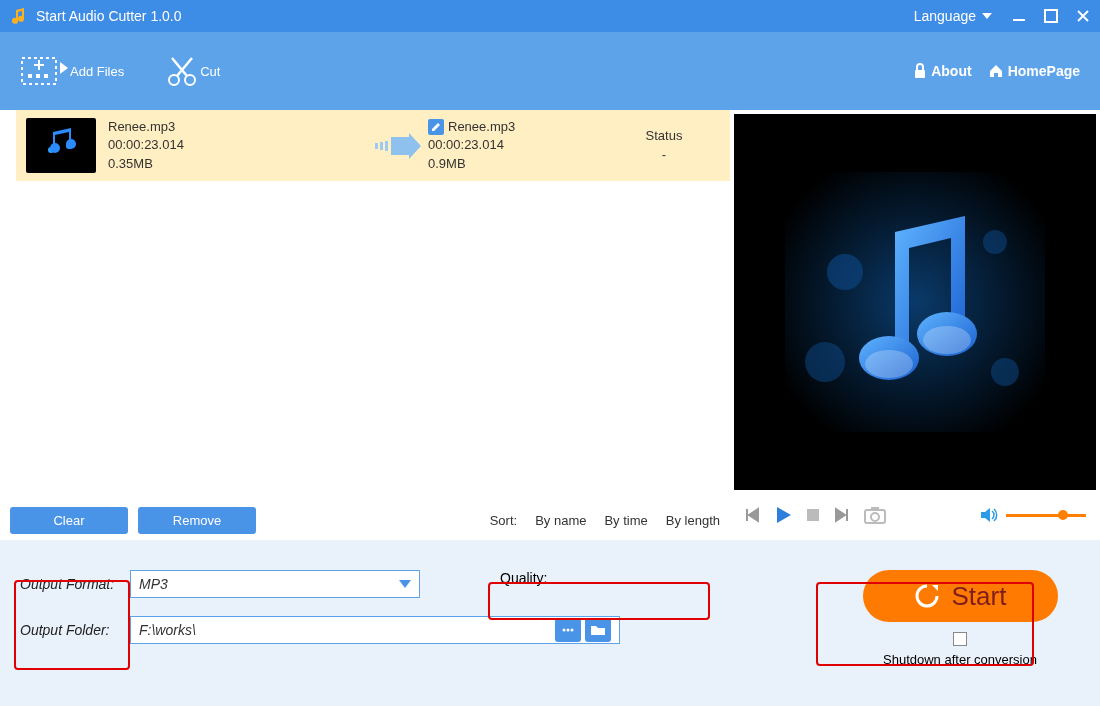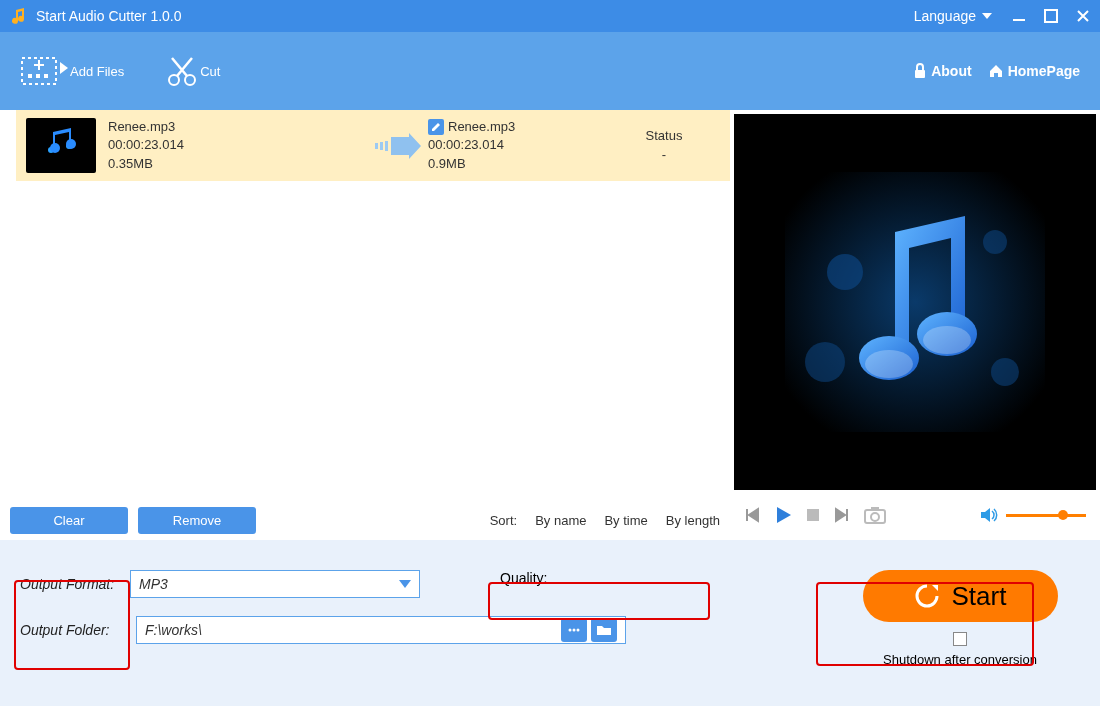--- a/index.html
+++ b/index.html
@@ -49,33 +49,33 @@
 .volslider { width: 80px; height: 3px; background: #ff7f00; position: relative; }
 .volslider::after { content: ""; position: absolute; right: 18px; top: -4px; width: 10px; height: 10px; border-radius: 50%; background: #ff7f00; }
 
 
 .bottom { height: 166px; background: #e9f1fb; padding: 30px 20px 14px 20px; display: flex; position: relative; }
 .bleft { width: 690px; font-style: italic; }
 .optrow { display: flex; align-items: center; margin-bottom: 18px; }
 .optlabel { width: 110px; font-size: 14px; color: #222; }
 .dropdown { flex: 0 0 290px; height: 28px; border: 1px solid #5ca3ea; background: #fff; display: flex; align-items: center; padding: 0 8px; font-size: 14px; color: #333; position: relative; cursor: pointer; }
 .dropdown .dd-arrow { margin-left: auto; }
-.folderinput { width: 490px; height: 28px; border: 1px solid #5ca3ea; background: #fff; display: flex; align-items: center; padding: 0 8px; font-size: 14px; color: #333; margin-left: 6px; }
+.folderinput { width: 490px; height: 28px; border: 1px solid #5ca3ea; background: #fff; display: flex; align-items: center; padding: 0 8px; font-size: 14px; color: #333; }
 .folderinput span:first-child { flex: 1; }
 .iconbtn { width: 26px; height: 24px; margin-left: 4px; border-radius: 3px; display: flex; align-items: center; justify-content: center; cursor: pointer; }
 .iconbtn.menu { background: #4a94e8; }
 .iconbtn.folder { background: #4a94e8; }
 
 .qgroup { position: absolute; left: 500px; top: 30px; display: flex; align-items: center; }
 .qgroup .optlabel2 { font-size: 14px; margin-right: 6px; }
 .qdropdown { width: 160px; height: 26px; border: 1px solid #5ca3ea; background: #fff; display: flex; align-items: center; padding: 0 6px; font-size: 13px; cursor: pointer; }
 .qdropdown .dd-arrow { margin-left: auto; }
 
 .bright { margin-left: auto; width: 240px; display: flex; flex-direction: column; align-items: center; gap: 10px; }
-.startbtn { width: 195px; height: 52px; background: #ff7a00; border-radius: 26px; color: #000000; font-size: 26px; display: flex; align-items: center; justify-content: center; gap: 12px; cursor: pointer; border: none; }
+.startbtn { width: 195px; height: 52px; background: #ff7a00; border-radius: 26px; color: #7f1d1d; font-size: 26px; display: flex; align-items: center; justify-content: center; gap: 12px; cursor: pointer; border: none; }
 .shutdownrow { display: flex; align-items: center; gap: 6px; font-size: 13px; flex-direction: column; }
 .cbx { width: 14px; height: 14px; border: 1px solid #888; background: #fff; }
 
 
 .hl { position: absolute; border: 2px solid #e00000; border-radius: 4px; pointer-events: none; }
 .hl1 { left: 14px; top: 580px; width: 116px; height: 90px; }
 .hl2 { left: 488px; top: 582px; width: 222px; height: 38px; }
 .hl3 { left: 816px; top: 582px; width: 218px; height: 84px; }
 
 svg { display: block; }

